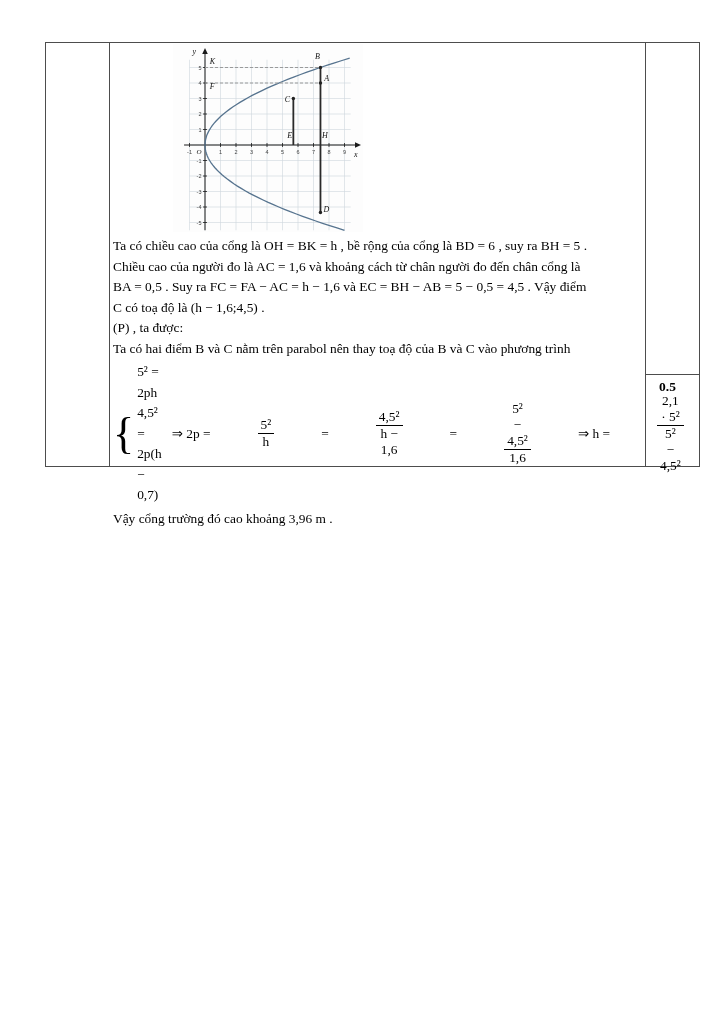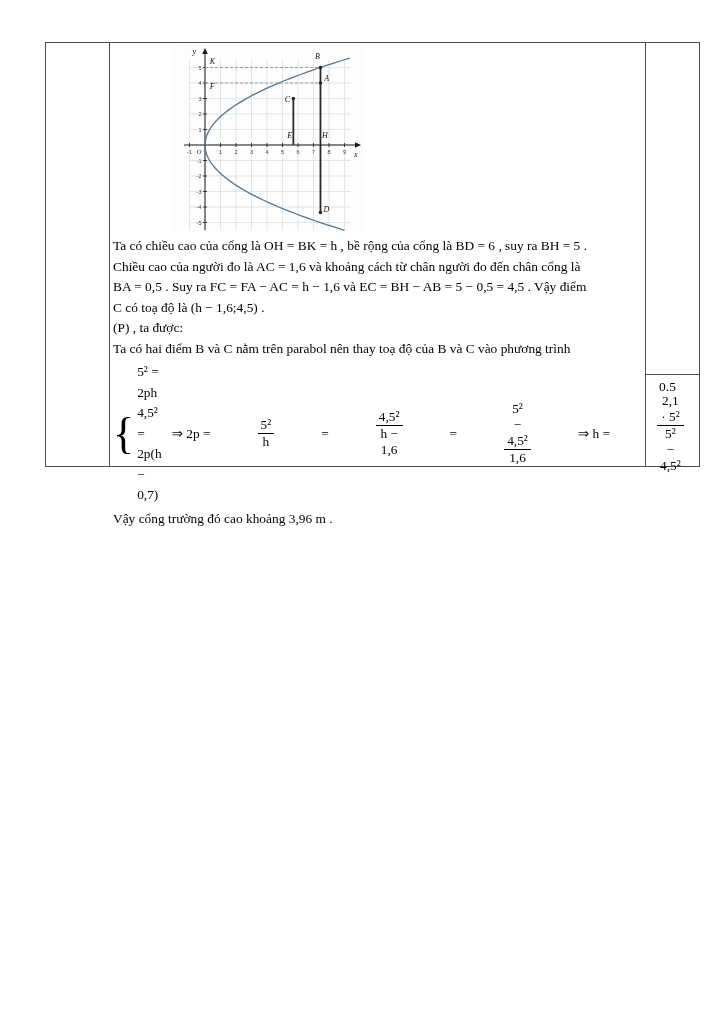--- a/index.html
+++ b/index.html
@@ -8,21 +8,21 @@
     font-family:"Liberation Serif", serif;color:#000;
   }
   .doc-table{
     position:absolute;left:45px;top:42px;width:653px;height:423px;
     border:1px solid #4d4d4d;display:flex;background:#fff;
   }
   .col-left{width:63px;border-right:1px solid #4d4d4d;}
   .col-main{flex:1;position:relative;}
   .col-right{width:53px;border-left:1px solid #4d4d4d;display:flex;flex-direction:column;}
   .score-top{height:331px;border-bottom:1px solid #4d4d4d;}
-  .score-cell{padding:4px 0 0 13px;font-weight:normal;font-size:13.5px;}
+  .score-cell{padding:4px 0 0 13px;font-weight:bold;font-size:13.5px;}
   .graph-wrap{position:absolute;left:63px;top:1px;width:190px;height:188px;}
   .text-block{position:absolute;left:3px;top:193px;width:528px;font-size:13.4px;line-height:20.5px;}
   .sol-line{white-space:nowrap;}
   .equation{display:flex;align-items:center;margin:3px 0 3px;}
   .brace{font-size:44px;line-height:0.9;margin-right:3px;font-family:"Liberation Serif",serif;}
   .case-lines{display:inline-flex;flex-direction:column;font-size:13.4px;}
   #eq-steps{display:inline-flex;align-items:center;margin-left:7px;font-size:13.4px;gap:42px;}
   .eqt{margin:0 3px;white-space:nowrap;}
   .frac{display:inline-flex;flex-direction:column;align-items:center;margin:0 2px;vertical-align:middle;}
   .frac .num{display:block;border-bottom:1px solid #000;padding:0 3px;line-height:16px;text-align:center;}

